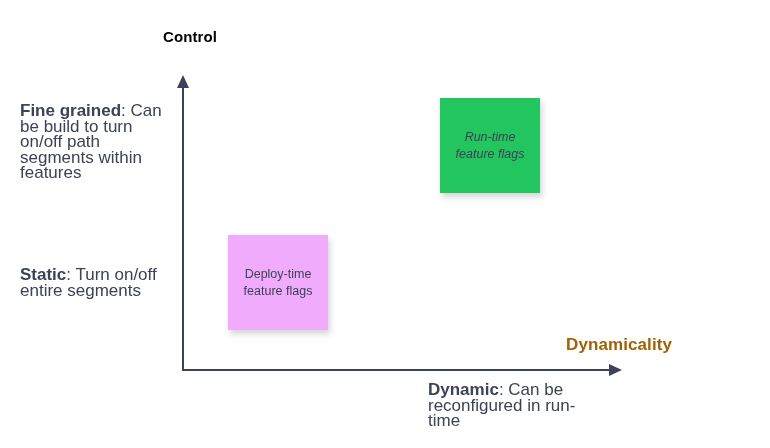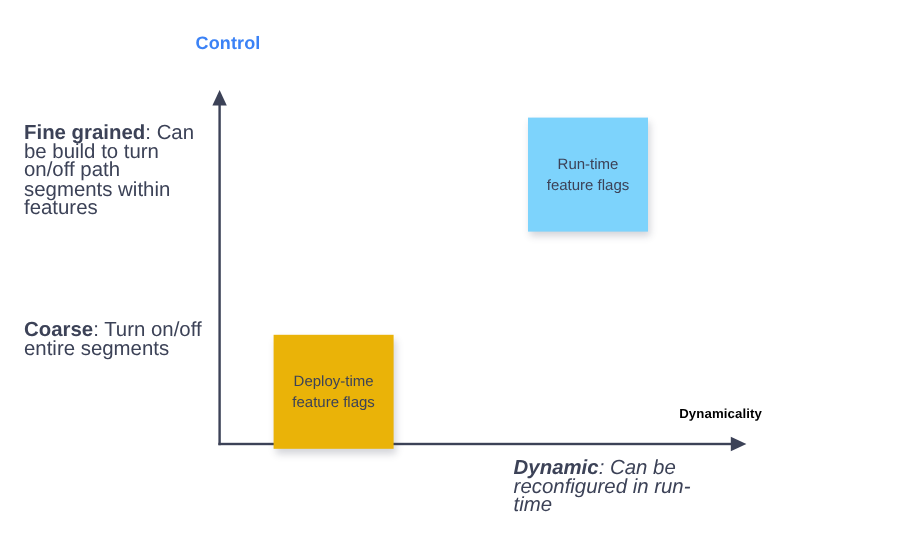--- a/index.html
+++ b/index.html
@@ -60,33 +60,33 @@
   
   #y-axis-title {
     position: absolute;
     left: 128px;
     top: 28px;
     width: 124px;
     text-align: center;
     font-size: 15px;
     font-weight: bold;
     line-height: 18px;
-    color: #3b82f6;
+    color: #000000;
     letter-spacing: 0.1px;
   }
   #x-axis-title {
     position: absolute;
     left: 566px;
     top: 336px;
     width: 150px;
     text-align: left;
-    font-size: 11px;
+    font-size: 17px;
     font-weight: bold;
     line-height: 18px;
-    color: #000000;
+    color: #a16207;
     letter-spacing: 0.1px;
   }
 
   
   .tick-label {
     position: absolute;
     font-size: 17px;
     line-height: 15.5px;
     color: #3c4257;
   }
@@ -105,21 +105,20 @@
   }
   #x-tick-static {
     left: 186px;
     top: 382px;
     width: 165px;
   }
   #x-tick-dynamic {
     left: 428px;
     top: 382px;
     width: 172px;
-    font-style: italic;
   }
 
   
   .sticky-note {
     position: absolute;
     width: 100px;
     height: 95px;
     display: flex;
     align-items: center;
     justify-content: center;
@@ -155,27 +154,27 @@
 
   <div class="axis-line" id="y-axis-line" style="background: rgb(60, 66, 87);"></div>
   <div class="arrowhead" id="y-axis-arrow"></div>
   <div class="axis-line" id="x-axis-line" style="background: rgb(60, 66, 87);"></div>
   <div class="arrowhead" id="x-axis-arrow"></div>
 
   <div class="tick-label" id="y-tick-fine">
     <b>Fine grained</b><span>: Can be build to turn on/off path segments within features</span>
   </div>
   <div class="tick-label" id="y-tick-coarse">
-    <b>Coarse</b><span>: Turn on/off entire segments</span>
+    <b>Static</b><span>: Turn on/off entire segments</span>
   </div>
 
   <div class="tick-label" id="x-tick-dynamic">
     <b>Dynamic</b><span>: Can be reconfigured in run-time</span>
   </div>
 
-  <div class="sticky-note" id="note-runtime" style="background: #7dd3fc;">
+  <div class="sticky-note" id="note-runtime" style="background: #22c55e; font-style: italic;">
     <span>Run-time feature flags</span>
   </div>
-  <div class="sticky-note" id="note-deploytime" style="background: #eab308; margin-top: 44px;">
+  <div class="sticky-note" id="note-deploytime" style="background: #f0abfc;">
     <span>Deploy-time feature flags</span>
   </div>
 
 </div>
 
 </body></html>

